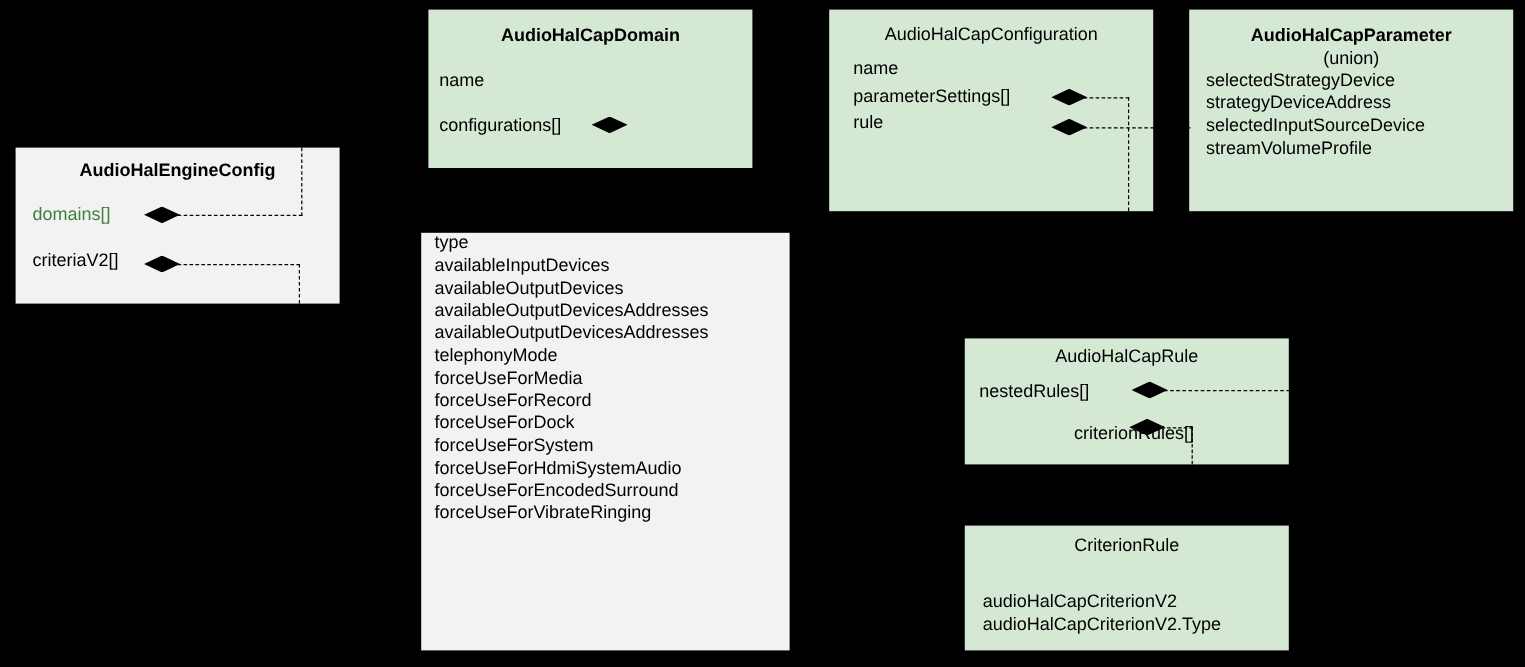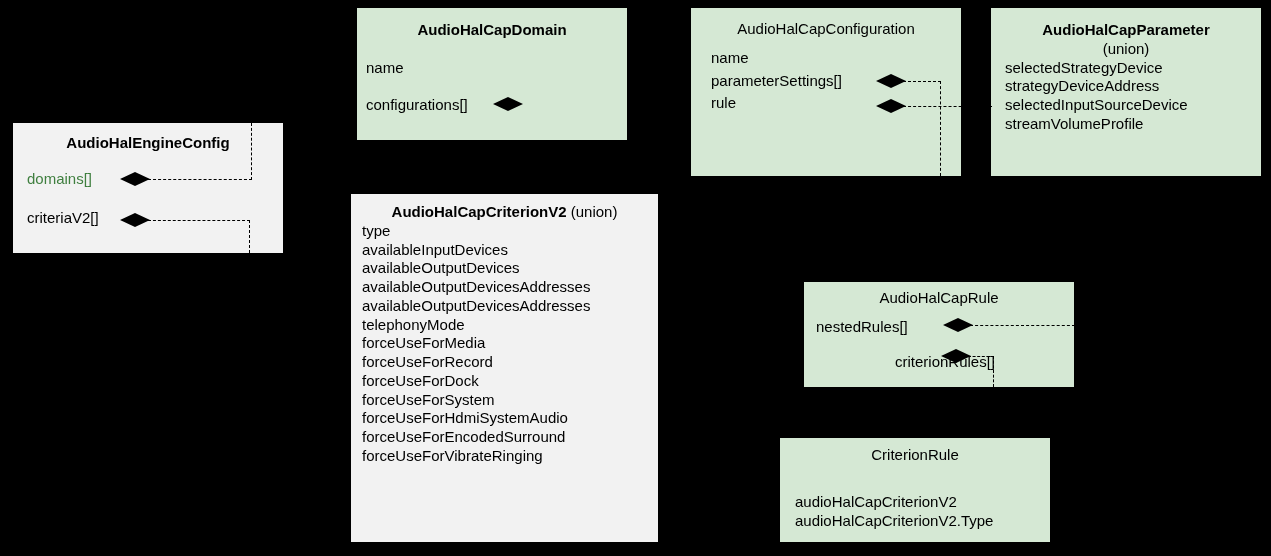--- a/index.html
+++ b/index.html
@@ -128,23 +128,20 @@
   <div class="uml-box green" style="left:991px; top:8px; width:270px; height:168px;">
     <div class="uml-title bold" style="margin-top:13px;">AudioHalCapParameter</div>
     <div class="uml-subtitle">(union)</div>
     <div class="uml-attr" style="margin-left:14px;">selectedStrategyDevice</div>
     <div class="uml-attr" style="margin-left:14px;">strategyDeviceAddress</div>
     <div class="uml-attr" style="margin-left:14px;">selectedInputSourceDevice</div>
     <div class="uml-attr" style="margin-left:14px;">streamVolumeProfile</div>
   </div>
 
   <div class="uml-box grey" style="left:351px; top:194px; width:307px; height:348px;">
-    <div class="uml-title" style="margin-top:9px;">
-      <span style="font-weight:bold;">AudioHalCapCriterionV2</span><span> </span><span>(union)</span>
-    </div>
     <div class="uml-attr" style="margin-left:11px;">type</div>
     <div class="uml-attr" style="margin-left:11px;">availableInputDevices</div>
     <div class="uml-attr" style="margin-left:11px;">availableOutputDevices</div>
     <div class="uml-attr" style="margin-left:11px;">availableOutputDevicesAddresses</div>
     <div class="uml-attr" style="margin-left:11px;">availableOutputDevicesAddresses</div>
     <div class="uml-attr" style="margin-left:11px;">telephonyMode</div>
     <div class="uml-attr" style="margin-left:11px;">forceUseForMedia</div>
     <div class="uml-attr" style="margin-left:11px;">forceUseForRecord</div>
     <div class="uml-attr" style="margin-left:11px;">forceUseForDock</div>
     <div class="uml-attr" style="margin-left:11px;">forceUseForSystem</div>
@@ -154,19 +151,19 @@
   </div>
 
   <div class="uml-box green" style="left:804px; top:282px; width:270px; height:105px;">
     <div class="uml-title" style="margin-top:7px;">AudioHalCapRule</div>
     <div class="uml-attr" style="margin-top:10px; margin-left:12px;">nestedRules[]</div>
     <div class="uml-attr" style="margin-top:16px; margin-left:12px;text-align:center;">criterionRules[]</div>
   </div>
   <div class="diamond" style="left:958px; top:325px;"></div>
   <div class="diamond" style="left:956px; top:356px;"></div>
 
-  <div class="uml-box green" style="left:780px; top:438px; width:270px; height:104px;">
+  <div class="uml-box green" style="left:804px; top:438px; width:270px; height:104px;">
     <div class="uml-title" style="margin-top:8px;">CriterionRule</div>
     <div class="uml-attr" style="margin-top:28px; margin-left:15px;">audioHalCapCriterionV2</div>
     <div class="uml-attr" style="margin-left:15px;">audioHalCapCriterionV2.Type</div>
   </div>
 
 </div>
 
 </body></html>

